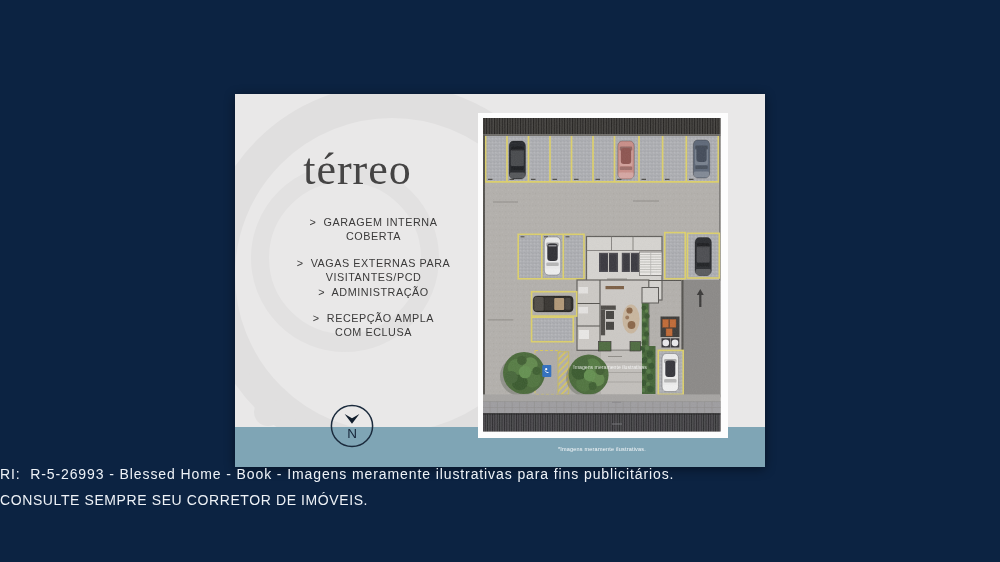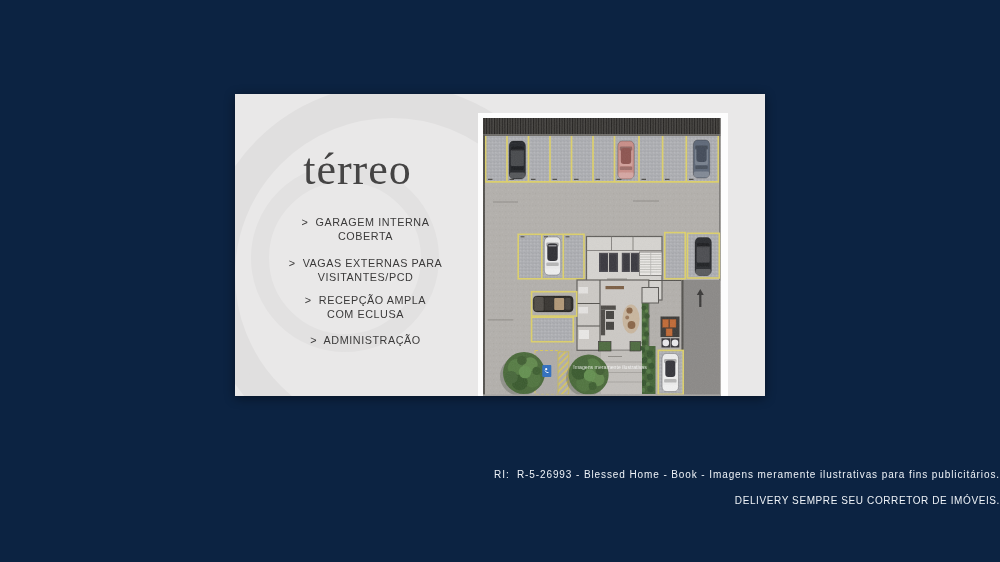--- a/index.html
+++ b/index.html
@@ -3,43 +3,43 @@
 <meta charset="utf-8">
 <style>
   html,body{margin:0;padding:0;}
   body{width:1000px;height:562px;background:#0c2342;position:relative;overflow:hidden;
        font-family:"Liberation Sans", sans-serif;}
   .abs{position:absolute;}
 </style>
 </head>
 <body>
 
-<div class="abs" id="card" style="left:235px;top:94px;width:530px;height:302px;background:#e9e8e8;overflow:hidden;box-shadow:0 2px 10px rgba(0,0,0,.45);">
+<div class="abs" id="card" style="left:235px;top:94px;width:530px;height:373px;background:#e9e8e8;overflow:hidden;box-shadow:0 2px 10px rgba(0,0,0,.45);">
 
   <svg class="abs" style="left:0;top:0;" width="530" height="373" viewBox="0 0 530 373">
     <circle cx="157" cy="181" r="174" fill="none" stroke="#e0dfdf" stroke-width="34"></circle>
     <circle cx="110" cy="164" r="85" fill="none" stroke="#e2e1e1" stroke-width="18"></circle>
     <circle cx="8" cy="280.5" r="7" fill="#e0dfdf"></circle>
     <circle cx="33" cy="318" r="14" fill="#e0dfdf"></circle>
     <circle cx="53" cy="326" r="8" fill="#e0dfdf"></circle>
   </svg>
 
   <div class="abs" style="left:0;top:333px;width:530px;height:40px;background:#7fa5b5;"></div>
 
   <div class="abs" style="left:0;top:52.5px;width:245px;text-align:center;font-family:'Liberation Serif',serif;font-size:44px;line-height:46px;color:#454444;letter-spacing:1px;">térreo</div>
 
-  <div class="abs" style="left:8px;top:121px;width:245px;text-align:center;font-size:10.8px;line-height:14px;letter-spacing:.55px;color:#3b3a3a;">
+  <div class="abs" style="left:16px;top:121px;width:245px;text-align:center;font-size:10.8px;line-height:14px;letter-spacing:.55px;color:#3b3a3a;">
 
     <div style="margin-bottom:12.7px;">&gt;&nbsp; GARAGEM INTERNA<br>COBERTA</div>
 
-    <div style="margin-bottom:9px;">&gt;&nbsp; VAGAS EXTERNAS PARA<br>VISITANTES/PCD</div>
+    <div style="margin-bottom:1px;">&gt;&nbsp; VAGAS EXTERNAS PARA<br>VISITANTES/PCD</div>
+
+    <div style="margin-bottom:12.7px;">&gt;&nbsp; ADMINISTRAÇÃO</div>
 
     <div style="margin-bottom:12.7px;">&gt;&nbsp; RECEPÇÃO AMPLA<br>COM ECLUSA</div>
-
-    <div style="margin-bottom:12.7px;">&gt;&nbsp; ADMINISTRAÇÃO</div>
 
   </div>
 
   <svg class="abs" style="left:95px;top:310px;" width="44" height="44" viewBox="0 0 44 44">
     <circle cx="22" cy="22" r="20.6" fill="none" stroke="#1b2b3d" stroke-width="1.5"></circle>
     <path d="M14.6 10 L22 19.8 L29.4 10 L22 14.2 Z" fill="#101d2c"></path>
     <text x="22" y="33.6" text-anchor="middle" font-size="13.5" fill="#16263a" font-family="Liberation Sans">N</text>
   </svg>
 
   <div class="abs" style="left:242.5px;top:19px;width:250px;height:325px;background:#fdfdfd;"></div>
@@ -384,17 +384,17 @@
     <rect x="612" y="401.8" width="9" height=".9" fill="#8a898c"></rect>
 
     <rect x="612" y="423.5" width="10" height="1" fill="#77767a"></rect>
 
     <text x="610" y="369" text-anchor="middle" font-size="5.2" fill="rgba(255,255,255,.8)" font-family="Liberation Sans">Imagens meramente ilustrativas</text>
   </svg>
 
   <div class="abs" style="left:242px;top:352px;width:250px;text-align:center;font-size:5.5px;color:#f5f8fa;letter-spacing:.2px;">*Imagens meramente ilustrativas.</div>
 </div>
 
-<div class="abs" style="left:0;top:467.5px;width:1000px;text-align:right;font-size:10px;line-height:13.3px;color:#eef2f7;">
+<div class="abs" style="left:0;top:467.5px;width:1000px;text-align:left;font-size:14px;line-height:13.3px;color:#eef2f7;">
   <span style="letter-spacing:.9px;">RI:&nbsp; R-5-26993 - Blessed Home - Book - Imagens meramente ilustrativas para fins publicitários.</span><br>
   <br>
-  <span style="letter-spacing:.6px;">DELIVERY SEMPRE SEU CORRETOR DE IMÓVEIS.</span>
+  <span style="letter-spacing:.6px;">CONSULTE SEMPRE SEU CORRETOR DE IMÓVEIS.</span>
 </div>
 
 </body></html>

